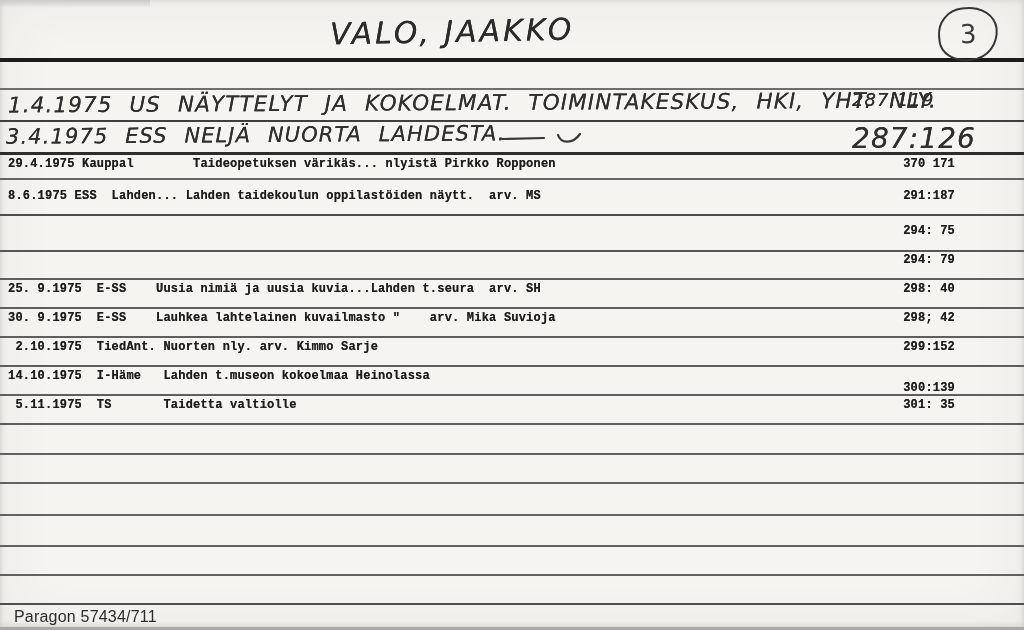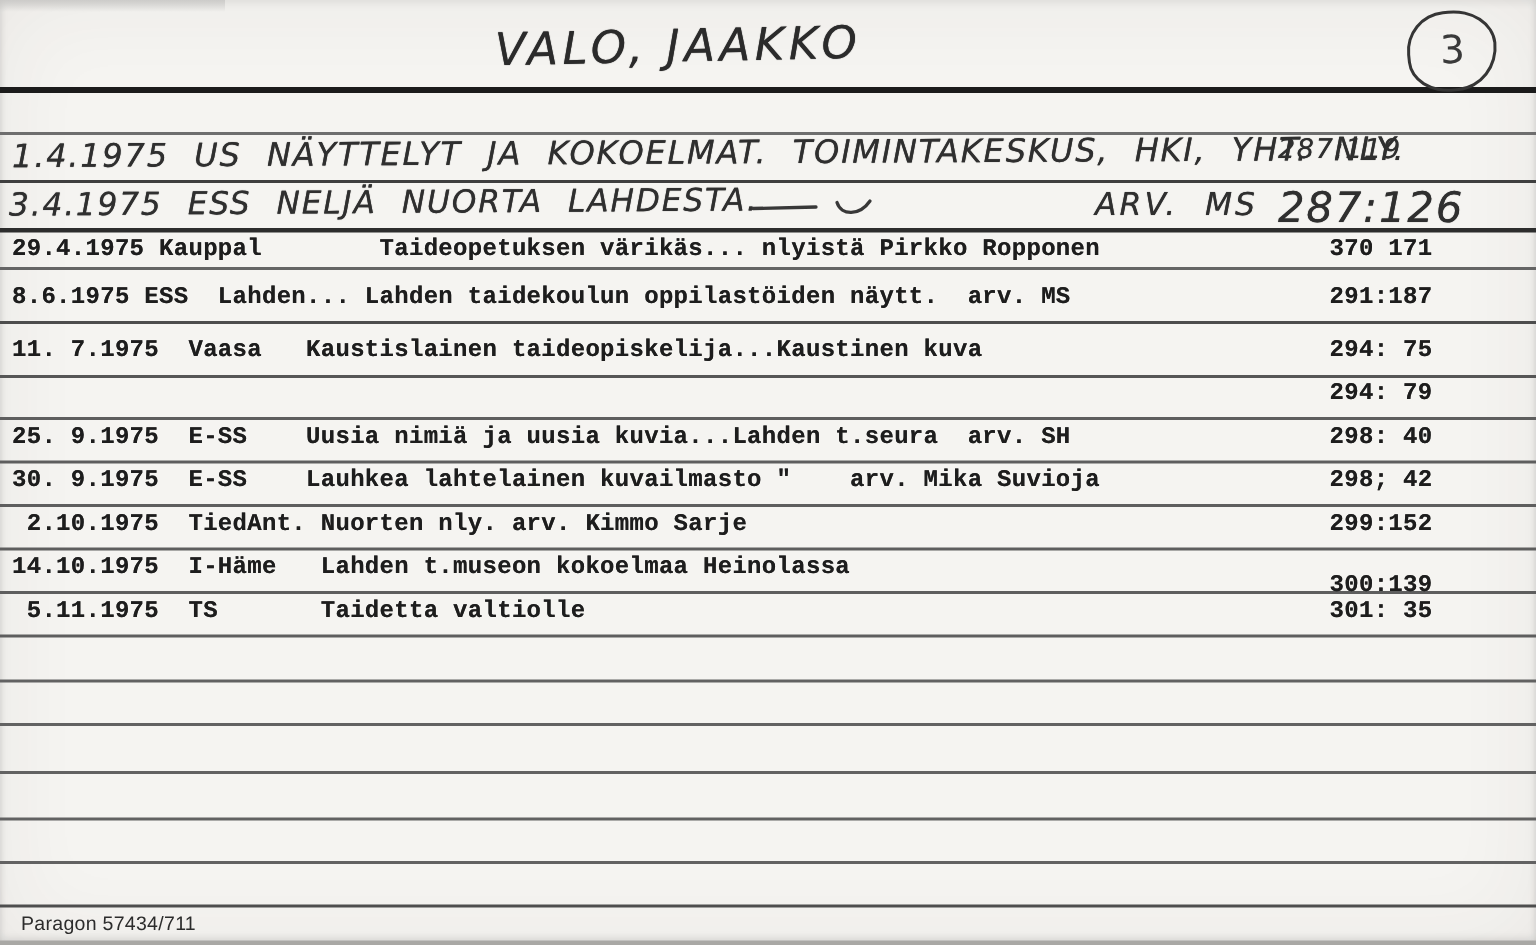--- a/index.html
+++ b/index.html
@@ -25,28 +25,28 @@
     transform:rotate(-6deg);display:flex;align-items:center;justify-content:center;
   }
   .circle3 span{font-family:"DejaVu Sans",sans-serif;font-size:26px;color:#3a3a3a;transform:rotate(4deg);}
   .hand{
     position:absolute;font-family:"DejaVu Sans",sans-serif;font-style:italic;
     color:#2f2f2f;letter-spacing:1.1px;word-spacing:9px;white-space:pre;
     text-shadow:0 0 .5px #2f2f2f;
   }
   .trow{
     position:absolute;left:8px;
-    font-family:"Liberation Mono",monospace;font-weight:bold;font-size:16px;
+    font-family:"Liberation Mono",monospace;font-weight:bold;font-size:12px;
     color:#1d1d1d;white-space:pre;letter-spacing:.2px;
     text-shadow:0 0 .4px rgba(20,20,20,.75);
   }
   .tref{left:848px;width:107px;text-align:right;}
   .footer{
     position:absolute;left:14px;top:608px;
-    font-family:"Liberation Sans",sans-serif;font-size:13px;font-weight:500;
+    font-family:"Liberation Sans",sans-serif;font-size:16px;font-weight:500;
     color:#2c2c2c;letter-spacing:.2px;
   }
   .dash-squiggle{position:absolute;left:500px;top:10px;}
 </style>
 </head>
 <body>
 
 <div id="card">
   <div class="scan-edge-tl"></div>
   <div id="lines">
@@ -79,31 +79,29 @@
 
   <div class="hand" style="left:8px;top:90px;font-size:21.5px;transform:rotate(-0.3deg);">1.4.1975 US NÄYTTELYT JA KOKOELMAT. TOIMINTAKESKUS, HKI, YHT. NLY.</div>
   <div class="hand" style="left:852px;top:89px;font-size:18px;">287:119</div>
 
   <div style="position:absolute;left:0;top:120px;width:1024px;height:34px;">
     <div class="hand" style="left:6px;top:3px;font-size:21px;transform:rotate(-0.4deg);">3.4.1975 ESS NELJÄ NUORTA LAHDESTA.</div>
     <svg class="dash-squiggle" width="90" height="18" viewBox="0 0 90 18">
       <path d="M2,9 L44,8" stroke="#383838" stroke-width="2.2" fill="none" stroke-linecap="round"></path>
       <path d="M58,5 C61,14 73,14 80,4" stroke="#383838" stroke-width="2.2" fill="none" stroke-linecap="round"></path>
     </svg>
-    <div class="hand" style="left:730px;top:4px;font-size:21px;letter-spacing:2px;">ARV. MS</div>
     <div class="hand" style="left:852px;top:2px;font-size:28px;">287:126</div>
   </div>
 
   <div class="trow" style="top:157px">29.4.1975 Kauppal        Taideopetuksen värikäs... nlyistä Pirkko Ropponen</div>
   <div class="trow tref" style="top:157px">370 171</div>
 
   <div class="trow" style="top:189px">8.6.1975 ESS  Lahden... Lahden taidekoulun oppilastöiden näytt.  arv. MS</div>
   <div class="trow tref" style="top:189px">291:187</div>
 
-  <div class="trow" style="top:224px">11. 7.1975  Vaasa   Kaustislainen taideopiskelija...Kaustinen kuva</div>
   <div class="trow tref" style="top:224px">294: 75</div>
 
   <div class="trow tref" style="top:253px">294: 79</div>
 
   <div class="trow" style="top:282px">25. 9.1975  E-SS    Uusia nimiä ja uusia kuvia...Lahden t.seura  arv. SH</div>
   <div class="trow tref" style="top:282px">298: 40</div>
 
   <div class="trow" style="top:311px">30. 9.1975  E-SS    Lauhkea lahtelainen kuvailmasto "    arv. Mika Suvioja</div>
   <div class="trow tref" style="top:311px">298; 42</div>
 

